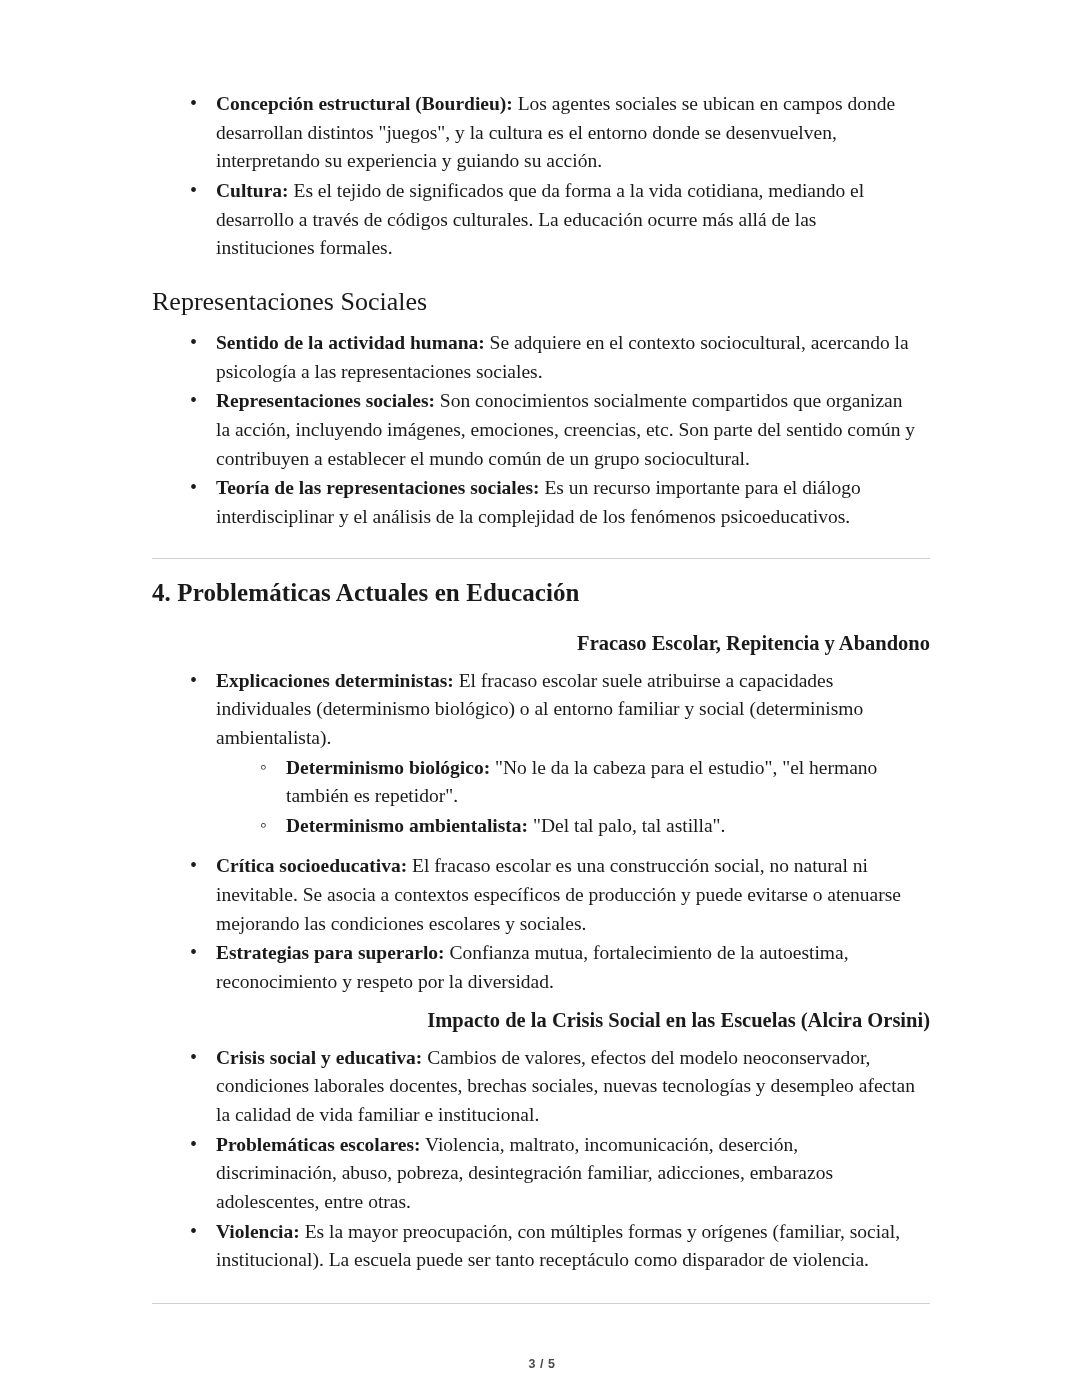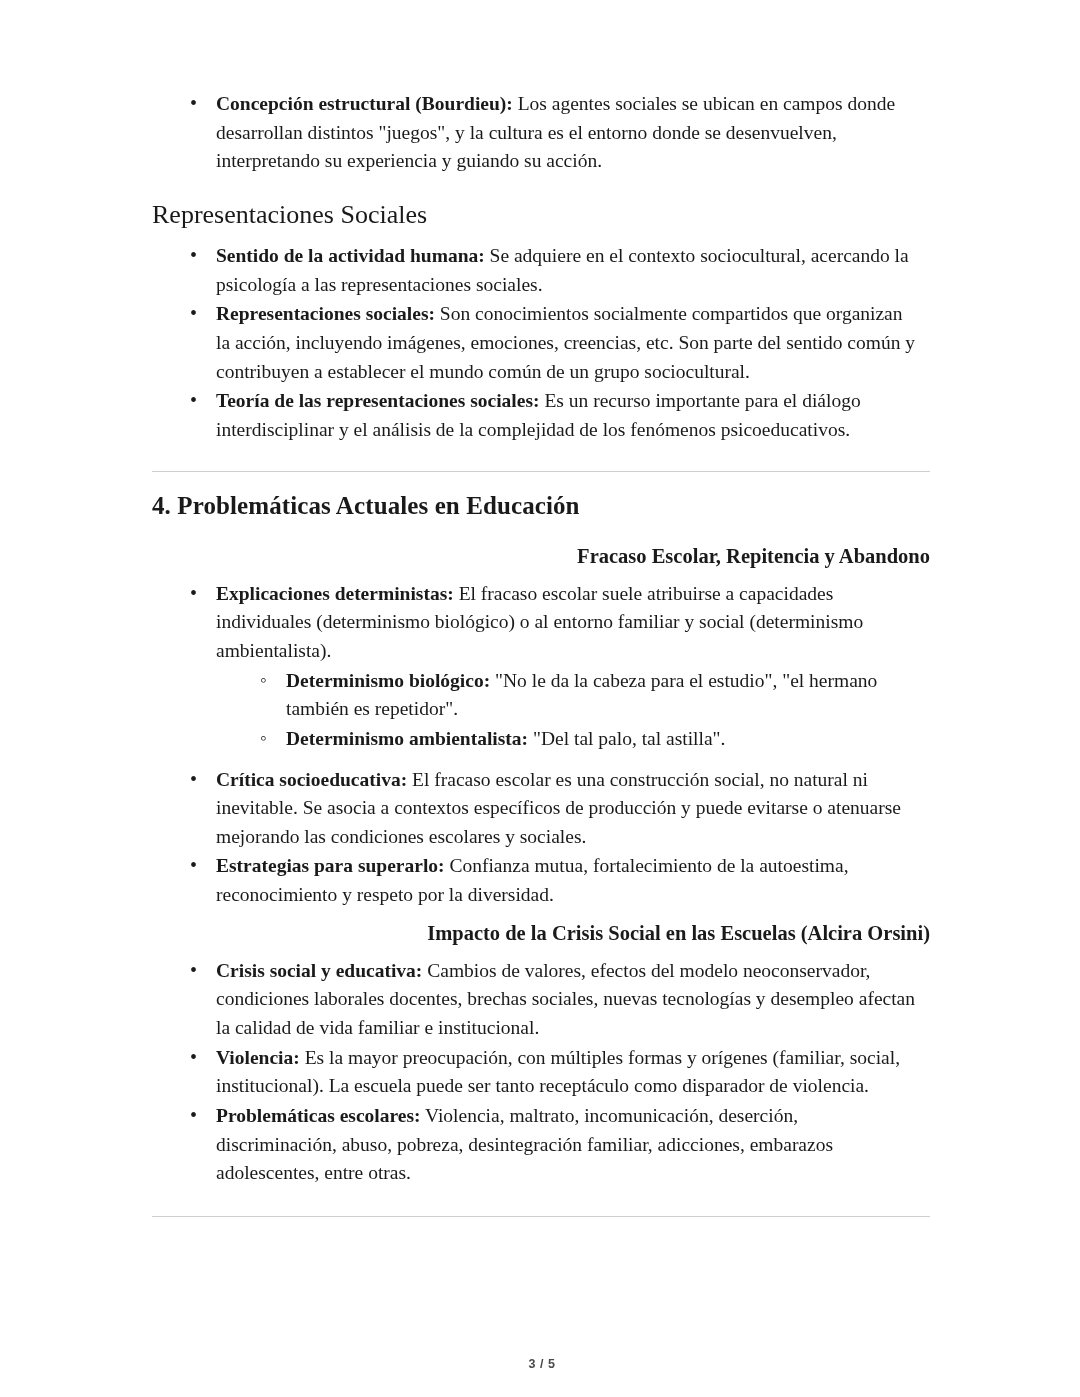--- a/index.html
+++ b/index.html
@@ -107,20 +107,23 @@
 </head>
 <body>
 
 <div class="page">
 
   <div class="block">
     <ul>
       <li class="lvl1">
         <b>Concepción estructural (Bourdieu):</b><span> Los agentes sociales se ubican en campos donde desarrollan distintos "juegos", y la cultura es el entorno donde se desenvuelven, interpretando su experiencia y guiando su acción.</span>
       </li>
+      <li class="lvl1">
+        <b>Cultura:</b><span> Es el tejido de significados que da forma a la vida cotidiana, mediando el desarrollo a través de códigos culturales. La educación ocurre más allá de las instituciones formales.</span>
+      </li>
     </ul>
   </div>
 
   <div class="group-title">Representaciones Sociales</div>
 
   <div class="block">
     <ul>
       <li class="lvl1">
         <b>Sentido de la actividad humana:</b><span> Se adquiere en el contexto sociocultural, acercando la psicología a las representaciones sociales.</span>
       </li>
@@ -162,24 +165,24 @@
   </div>
 
   <div class="h3 spaced">Impacto de la Crisis Social en las Escuelas (Alcira Orsini)</div>
 
   <div class="block">
     <ul>
       <li class="lvl1">
         <b>Crisis social y educativa:</b><span> Cambios de valores, efectos del modelo neoconservador, condiciones laborales docentes, brechas sociales, nuevas tecnologías y desempleo afectan la calidad de vida familiar e institucional.</span>
       </li>
       <li class="lvl1">
-        <b>Violencia:</b><span> Es la mayor preocupación, con múltiples formas y orígenes (familiar, social, institucional). La escuela puede ser tanto receptáculo como disparador de violencia.</span>
+        <b>Problemáticas escolares:</b><span> Violencia, maltrato, incomunicación, deserción, discriminación, abuso, pobreza, desintegración familiar, adicciones, embarazos adolescentes, entre otras.</span>
       </li>
       <li class="lvl1">
-        <b>Problemáticas escolares:</b><span> Violencia, maltrato, incomunicación, deserción, discriminación, abuso, pobreza, desintegración familiar, adicciones, embarazos adolescentes, entre otras.</span>
+        <b>Violencia:</b><span> Es la mayor preocupación, con múltiples formas y orígenes (familiar, social, institucional). La escuela puede ser tanto receptáculo como disparador de violencia.</span>
       </li>
     </ul>
   </div>
 
   <hr class="rule bottom">
 
   <div class="footer">3 / 5</div>
 </div>
 
 </body></html>

